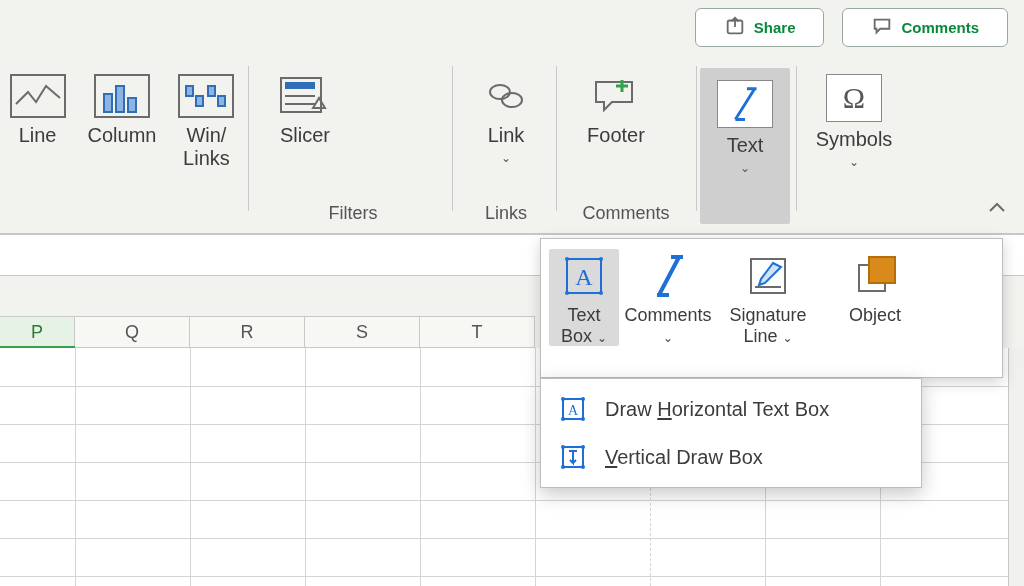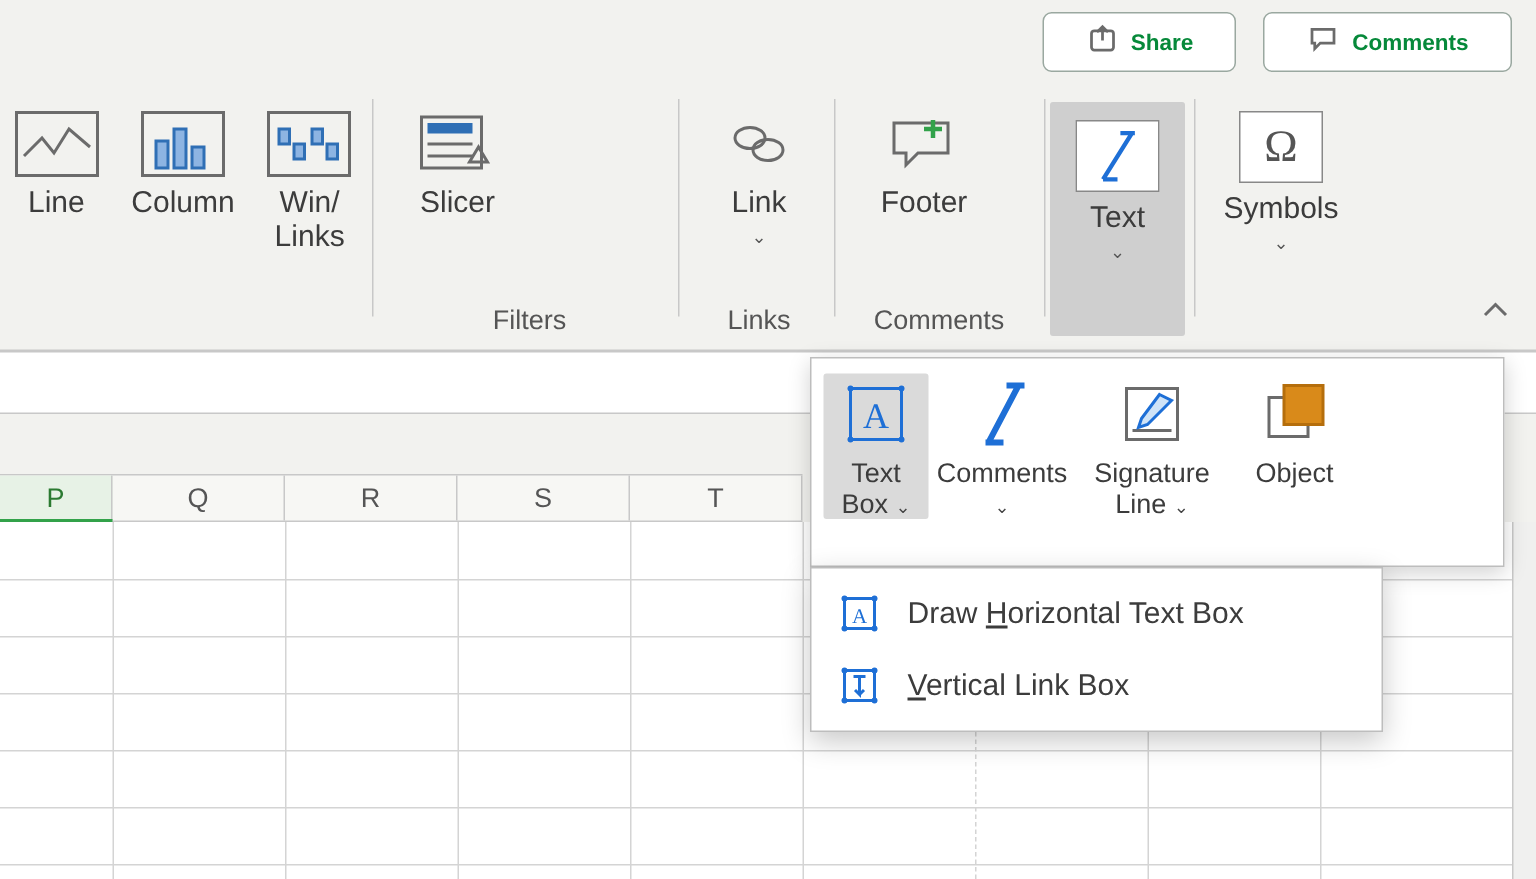--- a/index.html
+++ b/index.html
@@ -63,21 +63,21 @@
   .gallery { position:absolute; top:238px; left:540px; width:463px; height:140px; background:#fff; border:1px solid #bdbdbd; box-shadow:0 4px 14px rgba(0,0,0,0.18); display:flex; align-items:flex-start; padding:10px 8px 6px 8px; gap:6px; }
   .gbtn { display:flex; flex-direction:column; align-items:center; justify-content:flex-start; gap:4px; padding-top:2px; }
   .gbtn .ico { width:50px; height:50px; display:flex; align-items:center; justify-content:center; }
   .gbtn .lbl { font-size:18px; text-align:center; line-height:1.15; white-space:pre; }
   .gbtn.sel { background: var(--menu-sel); border-radius:2px; }
   .gbtn .chev { font-size:12px; color:#444; }
   #g-textbox { width:70px; }
   #g-header  { width:84px; }
   #g-wordart { width:86px; }
   #g-sigline { width:102px; }
-  #g-object  { width:76px; }
+  #g-object  { width:76px;align-items:flex-end; }
 
   
   .menu { position:absolute; top:378px; left:540px; width:382px; background:#fff; border:1px solid #bdbdbd; box-shadow:0 6px 18px rgba(0,0,0,0.22); padding:6px 0; }
   .menu-item { display:flex; align-items:center; gap:18px; padding:10px 18px; font-size:20px; }
   .menu-item .mi-ico { width:28px; height:28px; flex:0 0 28px; }
   .menu-item .mi-label u { text-decoration: underline; text-underline-offset: 2px; }
 
   
   svg { stroke:#6b6b6b; stroke-width:2; fill:none; }
 </style>
@@ -330,15 +330,15 @@
     <span class="mi-ico">
       <svg viewBox="0 0 28 28">
           <rect x="4" y="4" width="20" height="20" stroke="#1e6fd6"></rect>
           <path d="M10 8h8M14 8v12l-3-3M14 20l3-3" stroke="#1e6fd6"></path>
           <circle cx="4" cy="4" r="2" fill="#1e6fd6" stroke="none"></circle>
           <circle cx="24" cy="4" r="2" fill="#1e6fd6" stroke="none"></circle>
           <circle cx="4" cy="24" r="2" fill="#1e6fd6" stroke="none"></circle>
           <circle cx="24" cy="24" r="2" fill="#1e6fd6" stroke="none"></circle>
         </svg>
     </span>
-    <span class="mi-label"><u>V</u><span>ertical Link Box</span></span>
+    <span class="mi-label"><u>V</u><span>ertical Draw Box</span></span>
   </div>
 </div>
 
 </body></html>

